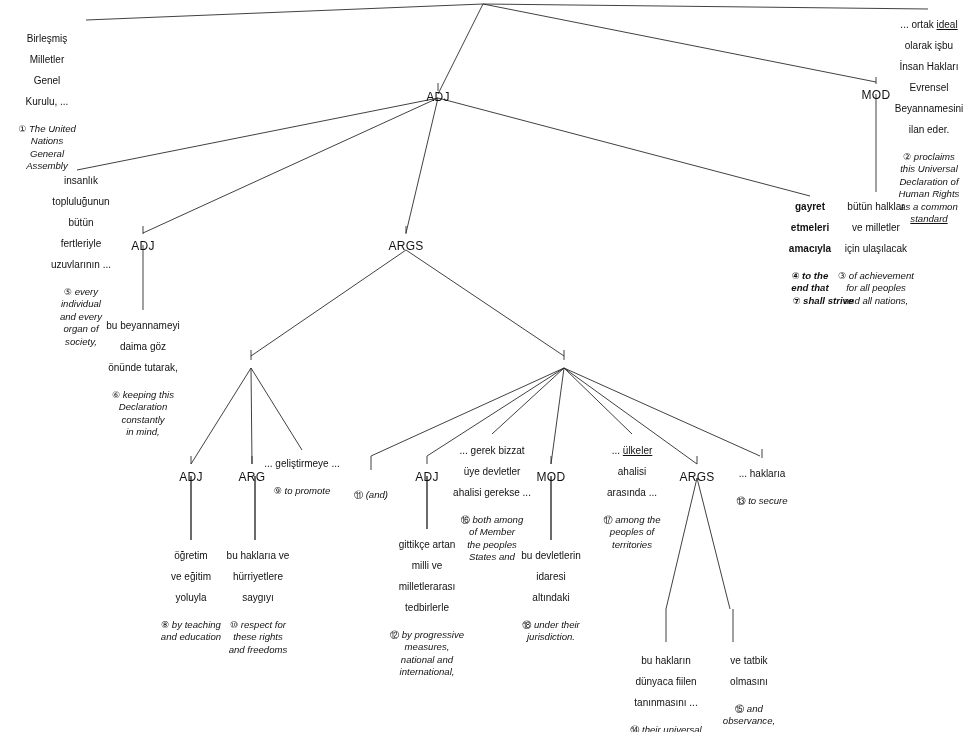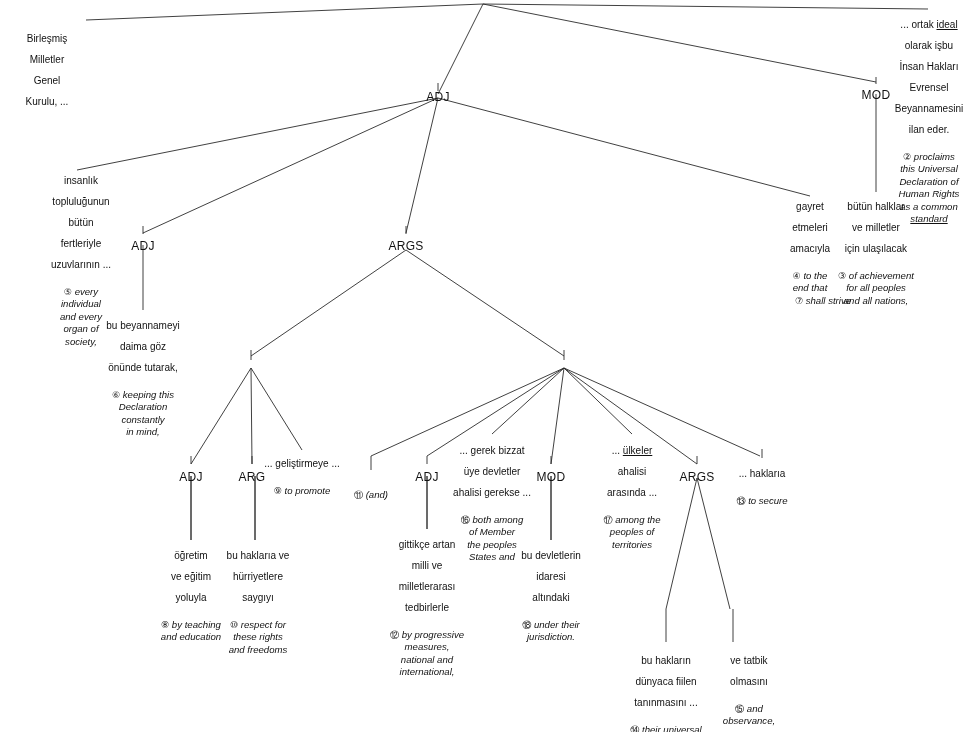--- a/index.html
+++ b/index.html
@@ -108,20 +108,24 @@
       <div class="nodelabel" style="left: 427px; top: 470px;">ADJ</div>
       <div class="nodelabel" style="left: 551px; top: 470px;">MOD</div>
       <div class="nodelabel" style="left: 697px; top: 470px;">ARGS</div>
     </div>
   <div id="leaves">
       <div class="leafbox" style="left: 47px; top: 28px;">
         <div class="tr">Birleşmiş
 Milletler
 Genel
 Kurulu, ...</div>
+        <div class="en"><span class="num">① </span>The United
+Nations
+General
+Assembly</div>
       </div>
       <div class="leafbox" style="left: 929px; top: 14px;">
         <div class="tr">... ortak <span class="u">ideal</span>
 olarak işbu
 İnsan Hakları
 Evrensel
 Beyannamesini
 ilan eder.</div>
         <div class="en"><span class="num">② </span>proclaims
 this Universal
@@ -135,21 +139,21 @@
 topluluğunun
 bütün
 fertleriyle
 uzuvlarının ...</div>
         <div class="en"><span class="num">⑤ </span>every
 individual
 and every
 organ of
 society,</div>
       </div>
-      <div class="leafbox" style="left: 810px; top: 196px;">
+      <div class="leafbox" style="left: 810px; top: 196px; font-weight: bold;">
         <div class="tr">gayret
 etmeleri
 amacıyla</div>
         <div class="en"><span class="num">④ </span>to the
 end that</div>
         <div class="en" style="margin-top: 0px; margin-left: 26px;"><span class="num">⑦ </span>shall strive</div>
       </div>
       <div class="leafbox" style="left: 876px; top: 196px;">
         <div class="tr">bütün halklar
 ve milletler

